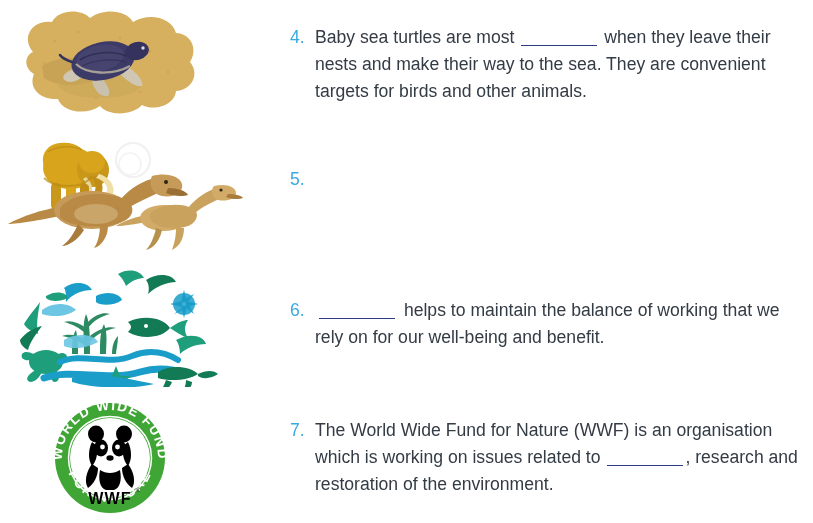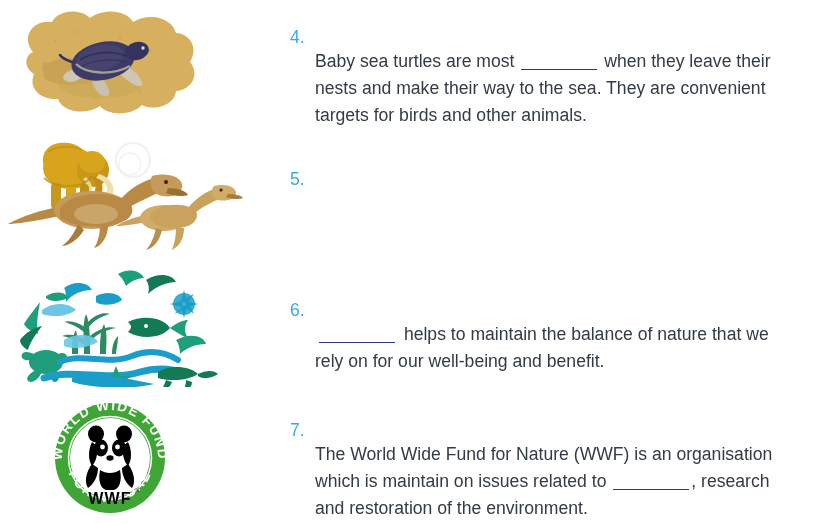--- a/index.html
+++ b/index.html
@@ -59,21 +59,20 @@
     color: #3aa9e0;
     min-width: 25px;
     flex: 0 0 25px;
     text-align: left;
     font-size: 17.6px;
     line-height: 27px;
   }
   .q-text {
     flex: 1;
     max-width: 486px;
-    margin-top: 24px;
   }
   .row-4 .q-body { padding-top: 18px; }
   .row-5 .q-body { padding-top: 38px; }
   .row-6 .q-body { padding-top: 35px; }
   .row-7 .q-body { padding-top: 17px; }
 
   
   .blank {
     display: inline-block;
     width: 76px;
@@ -295,21 +294,21 @@
           <path d="M96 34 C 108 28, 120 32, 122 38 C 114 44, 100 44, 96 40 Z" fill="#1a9ec9"></path>
           <path d="M46 34 C 56 28, 66 30, 68 36 C 60 40, 50 40, 46 36 Z" fill="#1e9e7a"></path>
 
           <path d="M72 116 C 96 108, 134 118, 154 122 C 130 128, 92 126, 72 120 Z" fill="#1a9ec9"></path>
         </g>
       </svg>
     </div>
     <div class="text-cell">
       <div class="q-body">
         <div class="q-num">6.</div>
-        <div class="q-text"><span class="blank-lead"></span><span> helps to maintain the balance of nature that we rely on for our well-being and benefit.</span></div>
+        <div class="q-text"><span class="blank-lead"></span><span> helps to maintain the balance of working that we rely on for our well-being and benefit.</span></div>
       </div>
     </div>
   </div>
 
   <div class="q-row row-7">
     <div class="fig-cell">
       <svg width="290" height="120" viewBox="0 0 290 120">
         <defs>
           <path id="arcTop" d="M 62 58 A 48 48 0 0 1 158 58" fill="none"></path>
           <path id="arcBottom" d="M 66 58 A 44 44 0 0 0 154 58" fill="none"></path>
@@ -347,18 +346,18 @@
         <circle cx="102.5" cy="47" r="2.4" fill="#ffffff"></circle>
         <circle cx="117.5" cy="47" r="2.4" fill="#ffffff"></circle>
 
         <text x="110" y="104" text-anchor="middle" font-family="Liberation Sans, sans-serif" font-size="16" font-weight="bold" letter-spacing="1.2" fill="#000000">WWF</text>
         <text x="136" y="92" font-family="Liberation Sans, sans-serif" font-size="6" fill="#000000">®</text>
       </svg>
     </div>
     <div class="text-cell">
       <div class="q-body">
         <div class="q-num">7.</div>
-        <div class="q-text"><span>The World Wide Fund for Nature (WWF) is an organisation which is maintain on issues related to </span><span class="blank"></span><span>, research and restoration of the environment.</span></div>
+        <div class="q-text"><span>The World Wide Fund for Nature (WWF) is an organisation which is working on issues related to </span><span class="blank"></span><span>, research and restoration of the environment.</span></div>
       </div>
     </div>
   </div>
 
 </div>
 
 </body></html>

